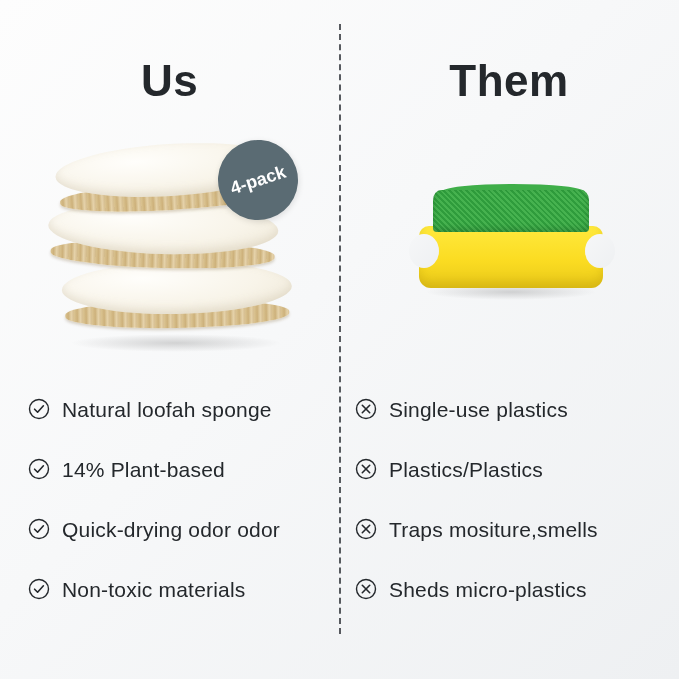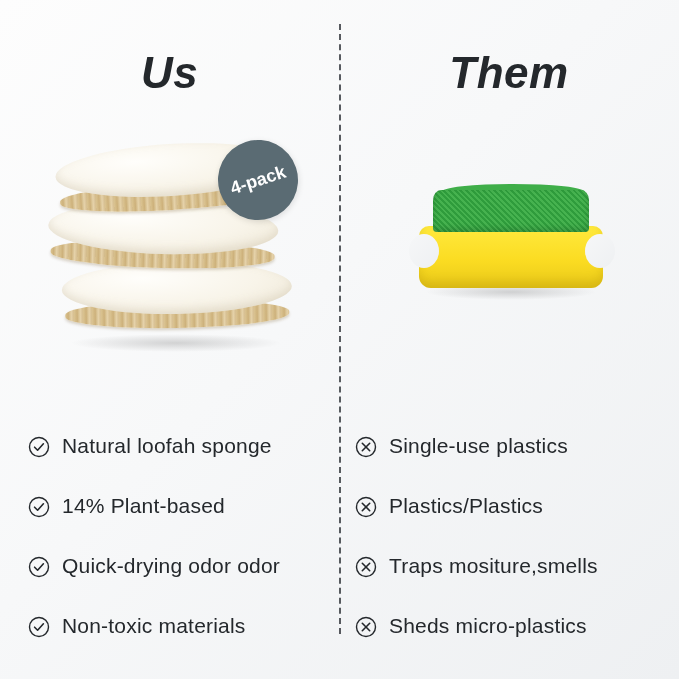--- a/index.html
+++ b/index.html
@@ -28,27 +28,26 @@
     top: 24px;
     width: 0;
     height: 610px;
     border-left: 2px dashed #3b3f44;
     opacity: 0.85;
   }
 
   
   .heading {
     position: absolute;
-    top: 48px;
+    top: 56px;
     font-size: 44px;
     font-weight: bold;
     color: #24282c;
     letter-spacing: 0.5px;
     text-align: center;
-    font-style: italic;
   }
   .heading.us   { left: 0px;   width: 339px; }
   .heading.them { left: 339px; width: 340px; }
 
   
   .product-area {
     position: absolute;
     top: 120px;
     height: 250px;
   }
@@ -183,21 +182,21 @@
   
   .list {
     position: absolute;
     top: 398px;
   }
   .list.us   { left: 28px;  width: 300px; }
   .list.them { left: 355px; width: 300px; }
 
   .list-item {
     display: flex;
-    align-items: flex-end;
+    align-items: flex-start;
     height: 60px;
     gap: 12px;
   }
   .mark {
     flex: 0 0 auto;
     width: 22px;
     height: 22px;
   }
   .item-label {
     font-size: 21px;

